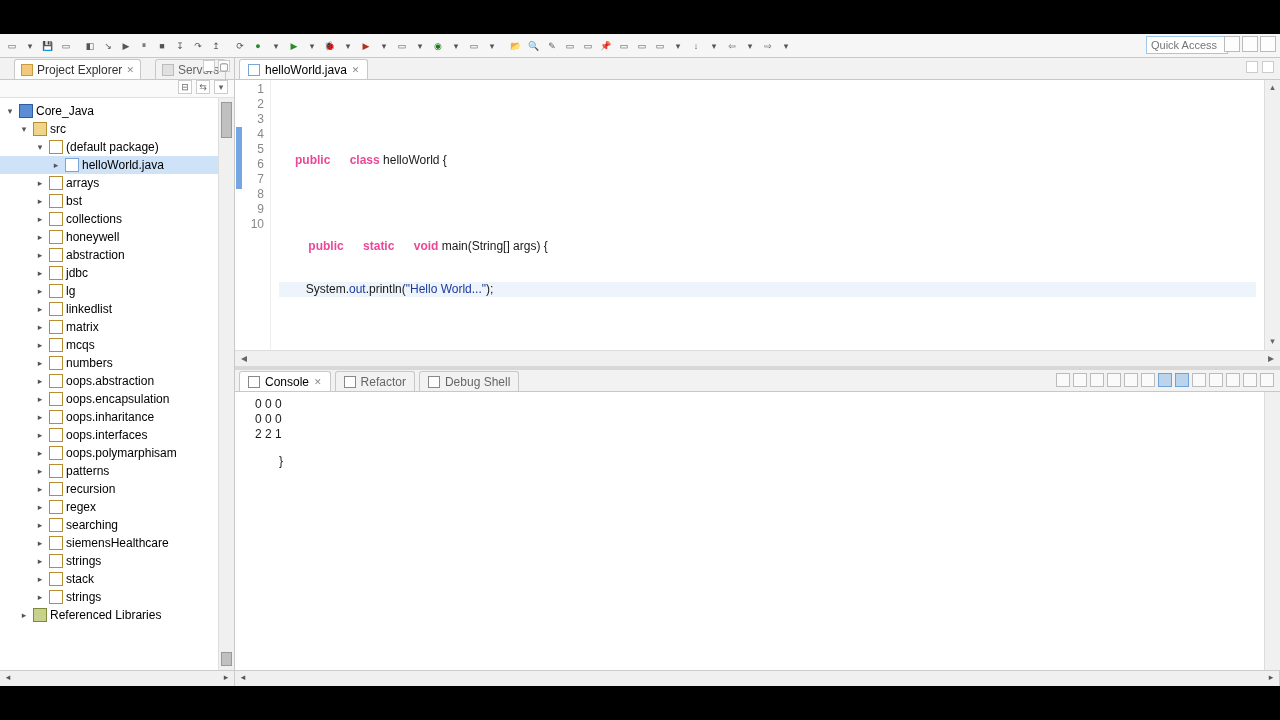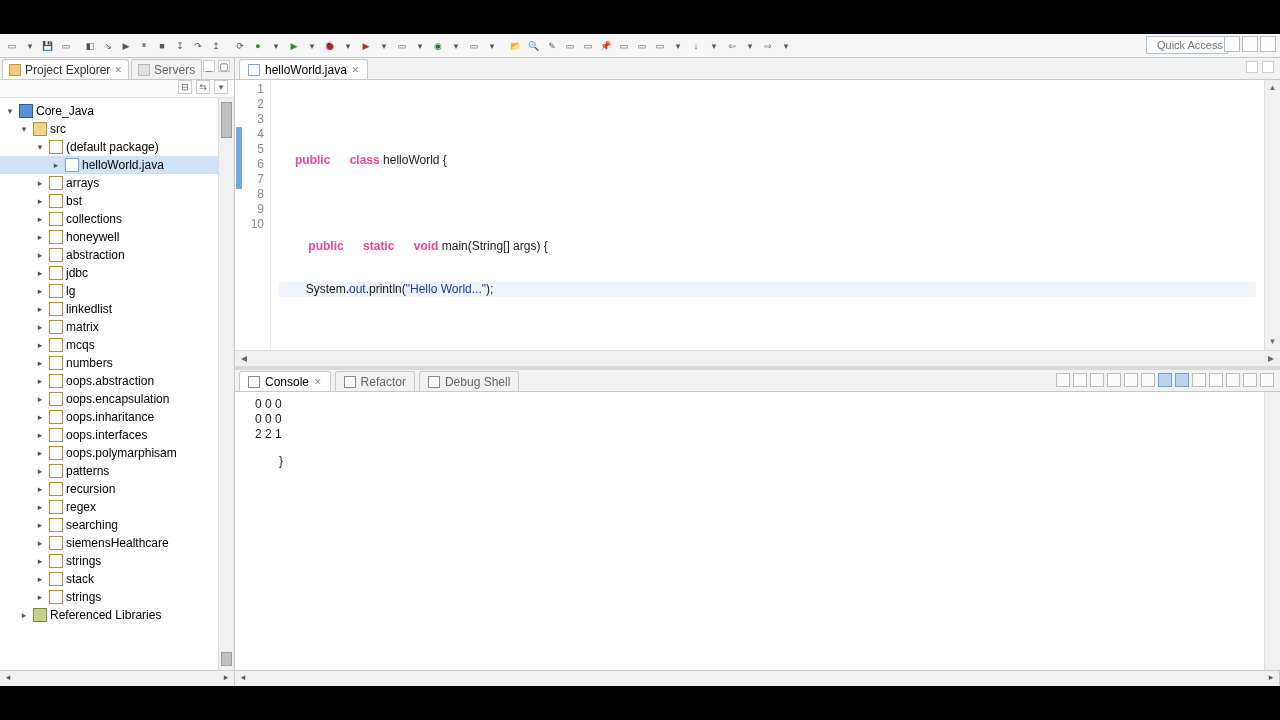--- a/index.html
+++ b/index.html
@@ -6,29 +6,29 @@
   body { background:#000; width:1280px; height:720px; overflow:hidden; }
   .ide { position:absolute; top:34px; left:0; width:1280px; height:652px; background:#fff; display:flex; flex-direction:column; }
   
   .menubar { display:flex; height:22px; align-items:center; padding:0 6px; gap:2px; border-bottom:1px solid #d0d0d0; }
   .menubar span { padding:2px 8px; color:#222; cursor:default; }
   
   .toolbar { display:flex; height:24px; align-items:center; padding:0 4px; gap:2px; border-bottom:1px solid #c8c8c8; background:#f6f6f6; position:relative; }
   .tbtn { width:16px; height:16px; border:1px solid transparent; border-radius:2px; display:flex; align-items:center; justify-content:center; font-size:9px; color:#555; }
   .tbtn.sep { width:4px; }
   .quick-access { position:absolute; right:52px; top:2px; }
-  .quick-access input { width:82px; height:18px; border:1px solid #a0c6e8; font-size:11px; color:#555; padding:0 4px;text-align:right; }
+  .quick-access input { width:82px; height:18px; border:1px solid #a0c6e8; font-size:11px; color:#555; padding:0 4px; }
   .perspective { position:absolute; right:4px; top:2px; display:flex; gap:2px; }
   .perspective .pb { width:16px; height:16px; border:1px solid #bbb; background:#fdfdfd; }
   
   .body { flex:1; display:flex; min-height:0; }
   
   .left { width:235px; border-right:1px solid #c8c8c8; display:flex; flex-direction:column; background:#fff; }
   .view-tabs { display:flex; height:22px; border-bottom:1px solid #c8c8c8; background:#f2f2f2; align-items:flex-end; position:relative; }
-  .vtab { height:20px; padding:2px 6px; border:1px solid #c8c8c8; border-bottom:none; background:#fff; margin-left:2px; display:flex; align-items:center; gap:4px; font-size:11px; color:#333; border-radius:3px 3px 0 0; }
+  .vtab { height:20px; padding:2px 6px; border:1px solid #c8c8c8; border-bottom:none; background:#fff; margin-left:14px; display:flex; align-items:center; gap:4px; font-size:11px; color:#333; border-radius:3px 3px 0 0; }
   .vtab.inactive { background:#f2f2f2; color:#666; }
   .vtab .close-icon { font-size:9px; color:#888; }
   .vtab .vicon { width:12px; height:12px; background:#f1c87c; border:1px solid #c79a3c; }
   .vtab.inactive .vicon { background:#e0e0e0; border-color:#bbb; }
   .view-tools { position:absolute; right:4px; top:2px; display:flex; gap:3px; }
   .view-tools span { width:12px; height:12px; font-size:10px; color:#666; text-align:center; line-height:12px; border:1px solid #ccc; background:#fff;}
   .tree { flex:1; overflow:auto; padding:4px 0; position:relative; }
   .tree-row { display:flex; align-items:center; height:18px; padding-left:4px; white-space:nowrap; }
   .tree-row .arrow { width:12px; text-align:center; font-size:9px; color:#555; }
   .tree-row .ticon { width:14px; height:14px; margin:0 3px; display:inline-block; }

